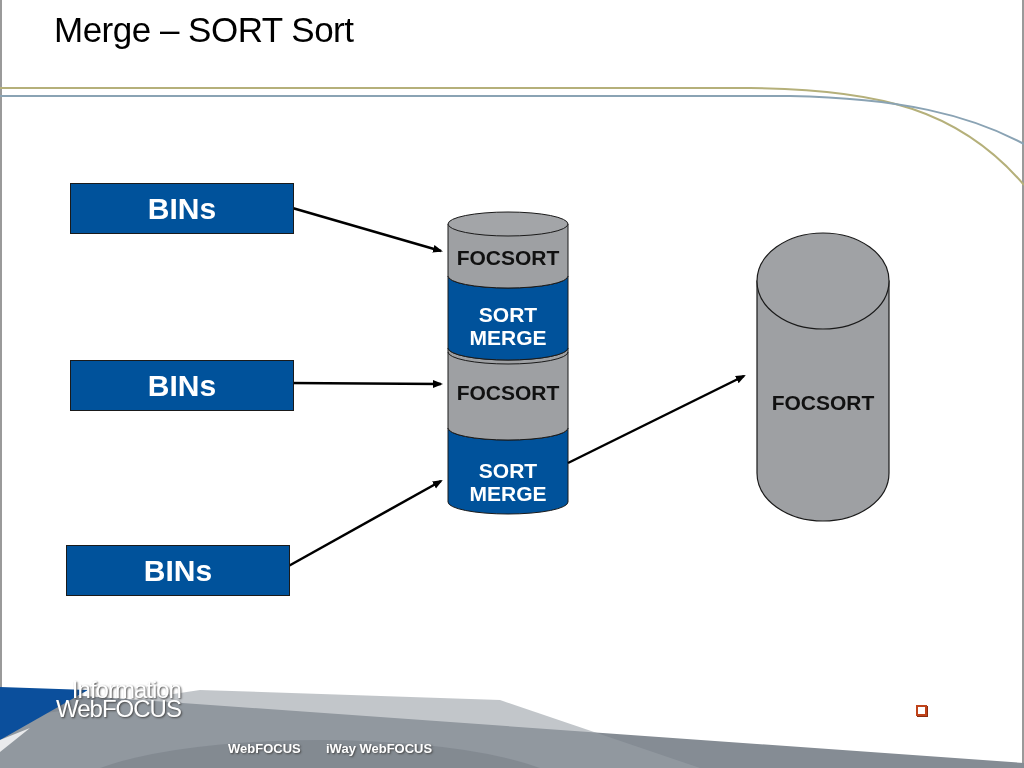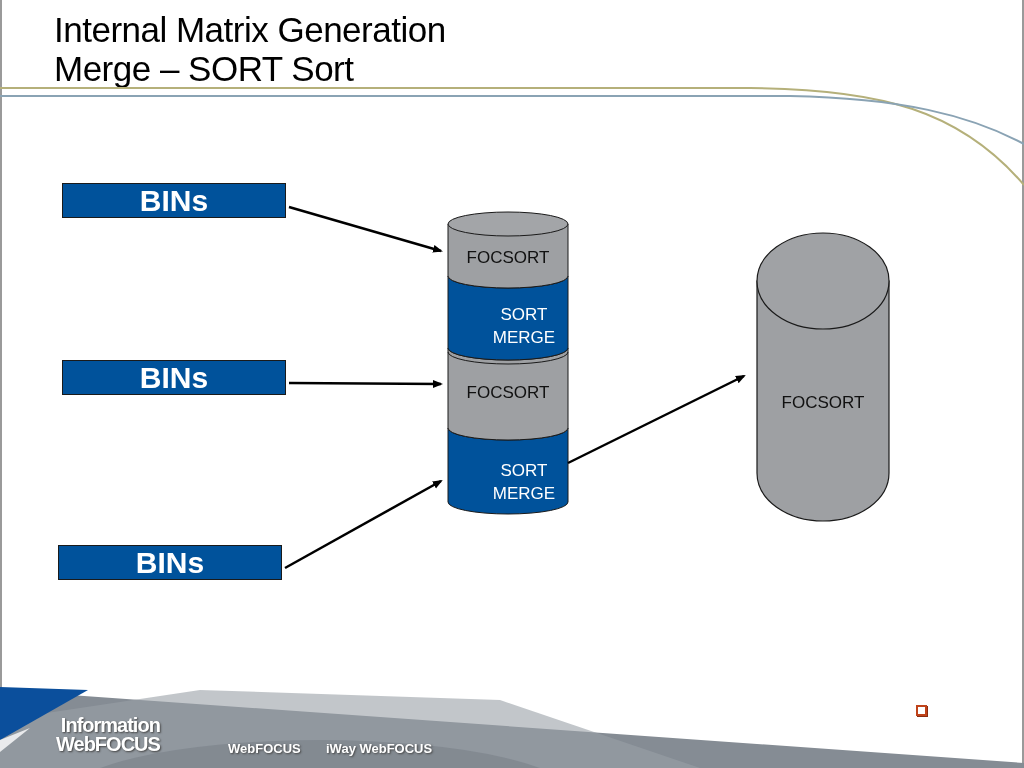--- a/index.html
+++ b/index.html
@@ -2,36 +2,35 @@
 <html><head>
 <meta charset="utf-8">
 <style>
   html, body { margin:0; padding:0; }
   body { width:1024px; height:768px; position:relative; overflow:hidden; background:#ffffff; font-family:"Liberation Sans", sans-serif; }
   .frame-left { position:absolute; left:0; top:0; width:2px; height:768px; background:#9a9a9a; }
   .frame-right { position:absolute; right:0; top:0; width:2px; height:768px; background:#9a9a9a; }
   .title { position:absolute; left:54px; top:10px; font-size:35px; line-height:39px; color:#000; letter-spacing:-0.5px; }
   .title div { white-space:nowrap; }
   svg.deco, svg.diagram, svg.footer { position:absolute; left:0; top:0; }
-  .bin { position:absolute; width:224px; height:35px; background:#00529b; border:1px solid #1a1a1a; color:#fff; font-weight:bold; font-size:30px; display:flex; align-items:center; justify-content:center; box-sizing:border-box; }
-  .cyl-label { position:absolute; font-weight:normal; text-align:center; font-size:17px; line-height:23px; }
+  .bin { position:absolute; width:224px; height:51px; background:#00529b; border:1px solid #1a1a1a; color:#fff; font-weight:bold; font-size:30px; display:flex; align-items:center; justify-content:center; box-sizing:border-box;margin-left:8px; }
+  .cyl-label { position:absolute; font-weight:bold; text-align:center; font-size:21px; line-height:23px; }
   .cyl-label.dark { color:#111; }
-  .cyl-label.light { color:#fff;padding-left:16px; }
-  .footer-logo { position:absolute; left:56px; top:716px; color:#fff; font-weight:bold; font-size:20px; line-height:19px; text-align:right; letter-spacing:-1px; text-shadow:1px 1px 2px #444; }
+  .cyl-label.light { color:#fff; }
+  .footer-logo { position:absolute; left:56px; top:680px; color:#fff; font-weight:normal; font-size:24px; line-height:19px; text-align:right; letter-spacing:-1px; text-shadow:1px 1px 2px #444; }
   .footer-link { position:absolute; top:741px; color:#fff; font-weight:bold; font-size:13px; text-shadow:1px 1px 2px #444; }
   .bullet { position:absolute; left:916px; top:705px; width:7px; height:7px; border:2px solid #c0431a; background:#fff; box-shadow:1px 1px 0 #8a2b10; }
 </style>
 </head>
 <body>
 
 <div class="frame-left"></div>
 <div class="frame-right"></div>
 
 <div class="title">
-  <div>Internal Matrix Generation</div>
   <div>Merge – SORT Sort</div>
 </div>
 
 <svg class="deco" width="1024" height="200">
   <path d="M0 88 L750 88 C880 89 960 110 1024 185" stroke="#b5b07a" stroke-width="2" fill="none"></path>
   <path d="M0 96 L790 96 C900 98 970 115 1024 144" stroke="#8aa3b4" stroke-width="2" fill="none"></path>
 </svg>
 
 <svg class="diagram" width="1024" height="768">
   <defs>

